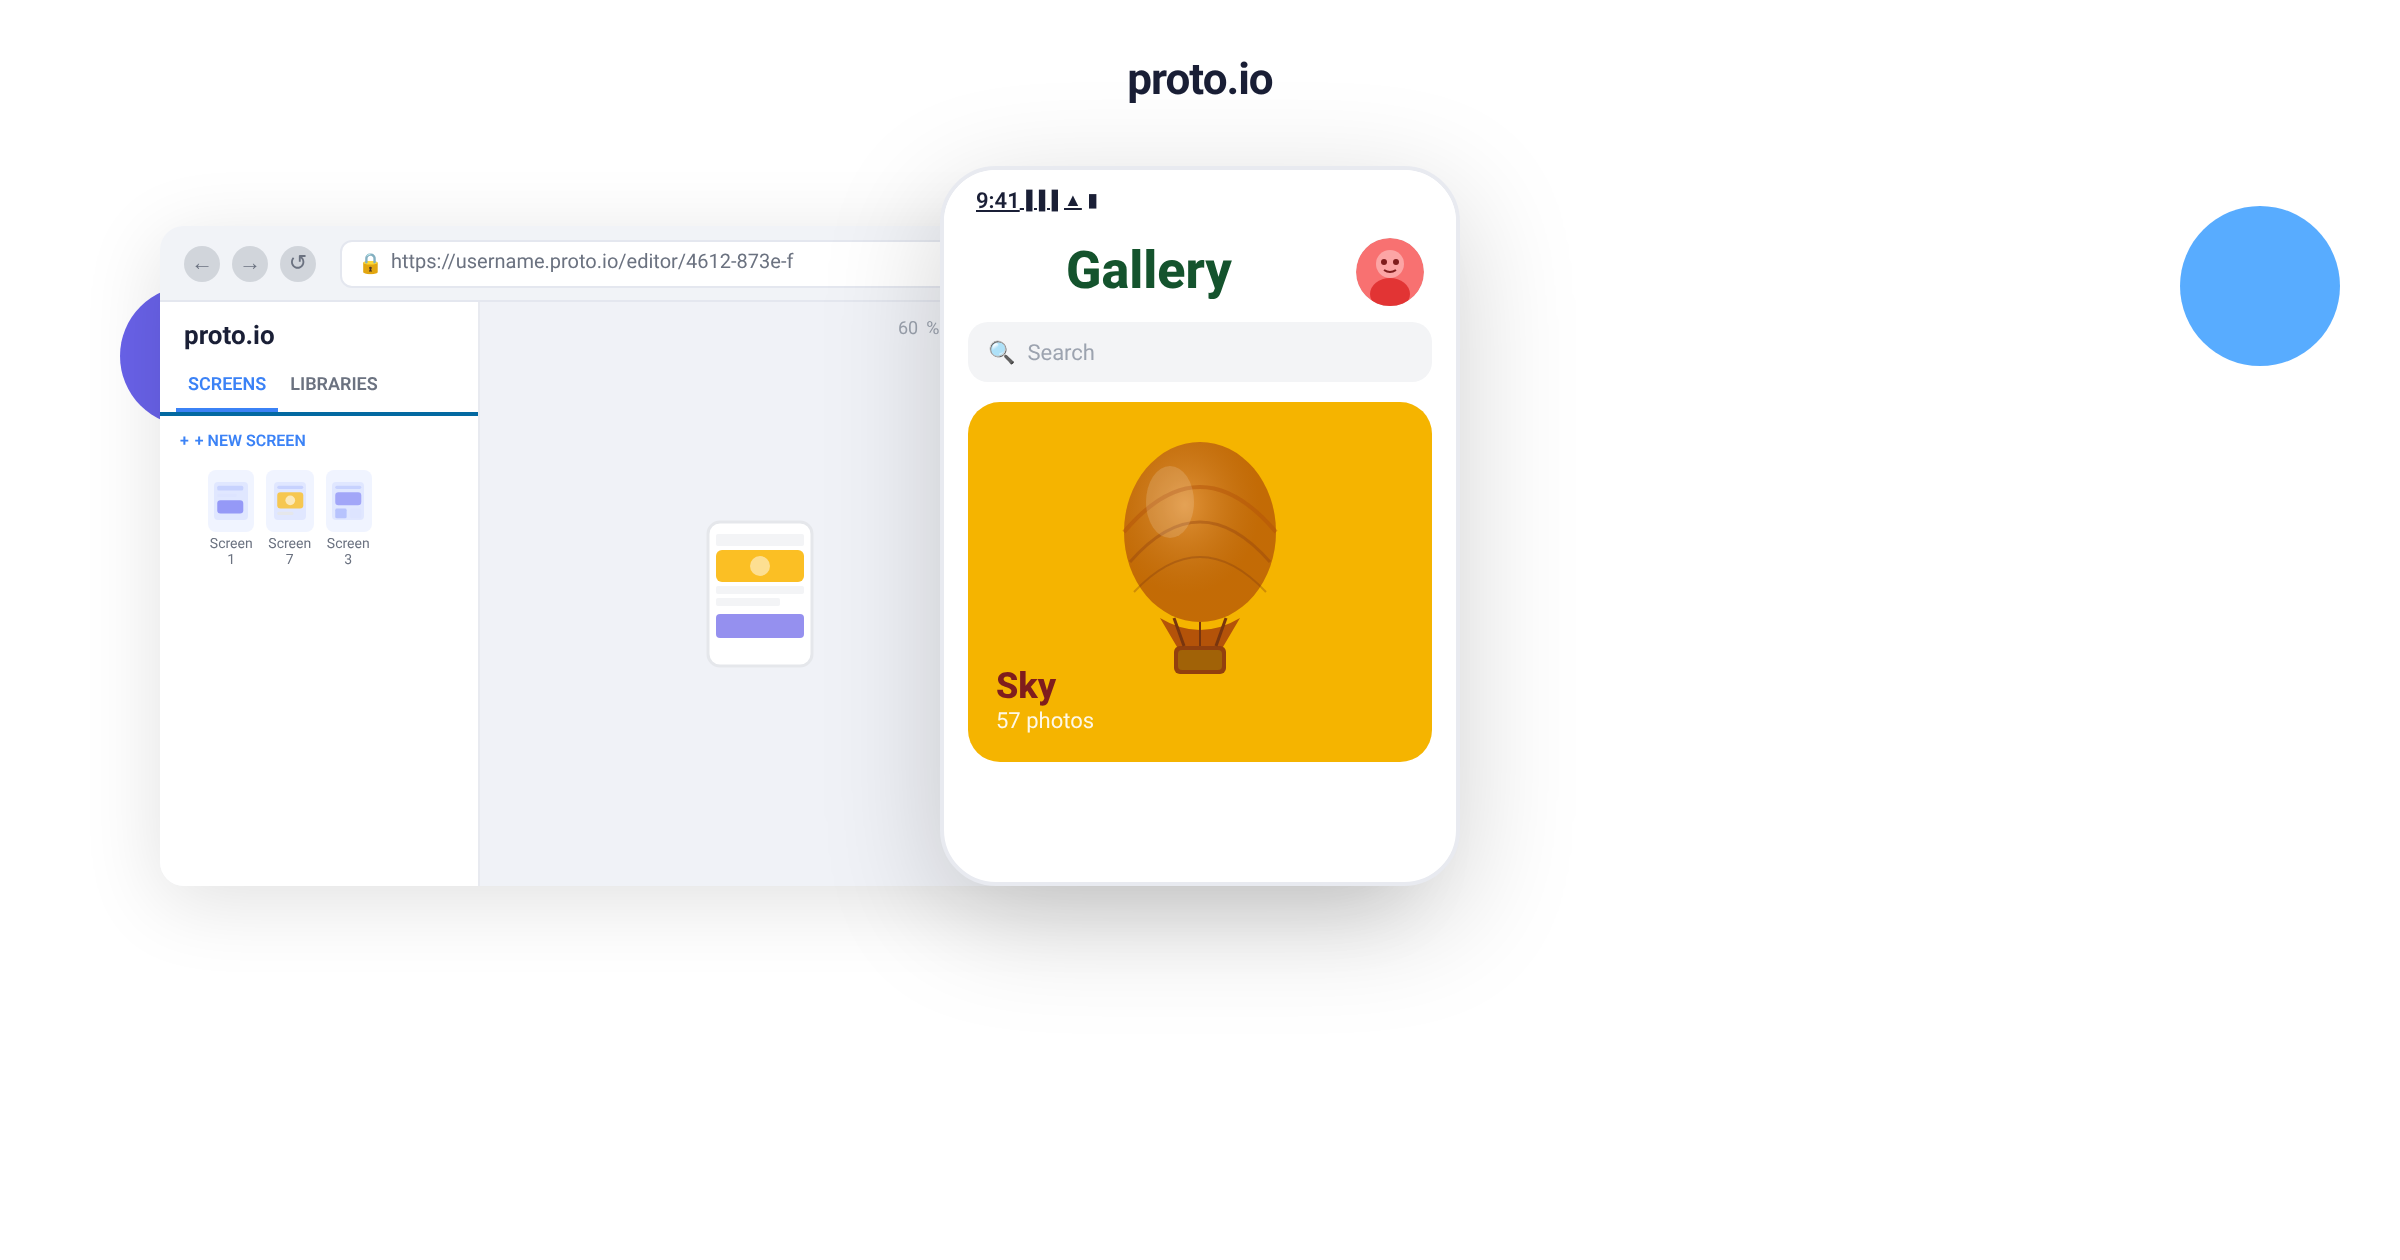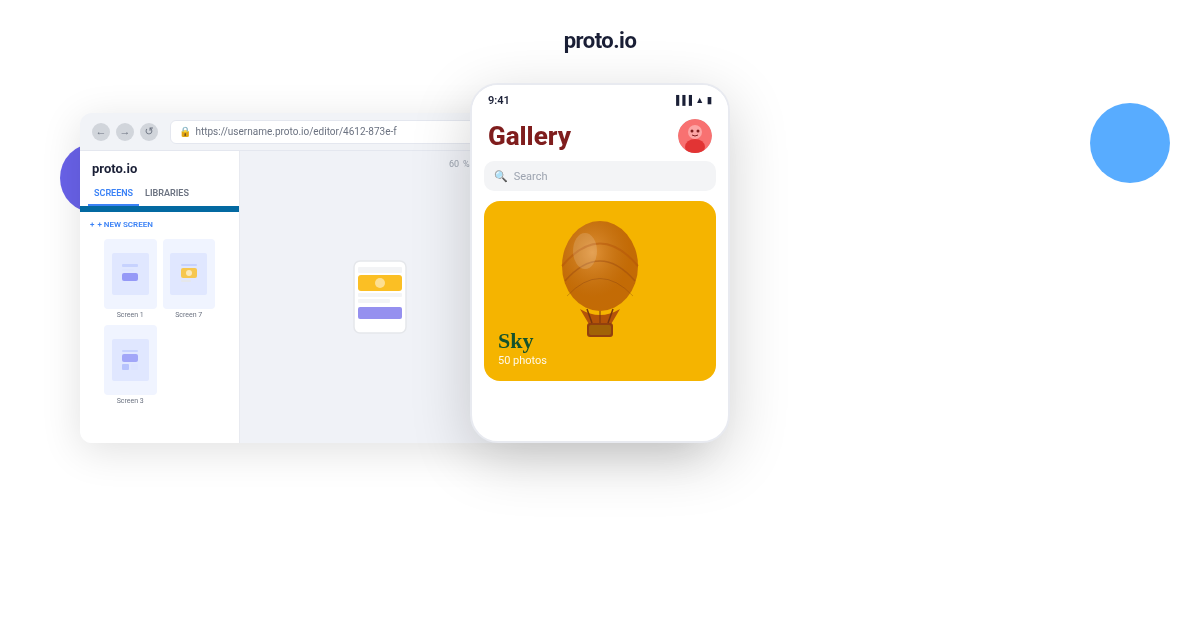--- a/index.html
+++ b/index.html
@@ -144,21 +144,21 @@
 
     .sidebar-logo {
       padding: 10px 12px 6px;
       font-size: 13px;
       font-weight: 700;
       color: #1a1f36;
     }
 
     .sidebar-tabs {
       display: flex;
-      border-bottom: 6px solid #0369a1;
+      border-bottom: 2px solid #0369a1;
       padding: 0 8px;
     }
 
     .sidebar-tab {
       font-size: 9px;
       font-weight: 600;
       padding: 6px 6px;
       color: #6b7280;
       cursor: pointer;
     }
@@ -173,21 +173,21 @@
       color: #3b82f6;
       font-weight: 600;
       padding: 8px 10px 4px;
       display: flex;
       align-items: center;
       gap: 3px;
     }
 
     .screen-grid {
       display: grid;
-      grid-template-columns: 1fr 1fr;
+      grid-template-columns: 1fr 1fr 1fr 1fr;
       gap: 6px;
       padding: 6px 24px;
     }
 
     .screen-thumb {
       background: #f0f4ff;
       border-radius: 4px;
       aspect-ratio: 3/4;
       display: flex;
       flex-direction: column;
@@ -435,46 +435,47 @@
       overflow: hidden;
       z-index: 3;
       border: 2px solid #e8eaf0;
     }
 
     .phone-status-bar {
       height: 30px;
       background: #fff;
       display: flex;
       align-items: center;
-      justify-content: space-between;
       padding: 0 16px;
       font-size: 11px;
       font-weight: 600;
       color: #1a1f36;
+      text-decoration: underline;
     }
 
     .phone-status-icons {
       display: flex;
       align-items: center;
       gap: 3px;
       font-size: 9px;
     }
 
     .phone-header {
       padding: 4px 16px 8px;
       display: flex;
       align-items: center;
       justify-content: space-between;
       background: #fff;
     }
 
     .phone-title {
       font-size: 26px;
       font-weight: 800;
-      color: #7f1d1d;
+      color: #14532d;
+      margin-left: 45px;
     }
 
     .phone-avatar {
       width: 34px;
       height: 34px;
       border-radius: 50%;
       overflow: hidden;
       background: #ddd;
       display: flex;
       align-items: center;
@@ -516,26 +517,25 @@
     .balloon-container {
       position: absolute;
       top: 10px;
       left: 50%;
       transform: translateX(-50%);
       display: flex;
       justify-content: center;
     }
 
     .gallery-card-title {
-      font-size: 22px;
+      font-size: 18px;
       font-weight: 800;
-      color: #14532d;
+      color: #7f1d1d;
       position: relative;
       z-index: 1;
-      font-family: Liberation Serif, serif;
     }
 
     .gallery-card-sub {
       font-size: 11px;
       color: rgba(255,255,255,0.9);
       position: relative;
       z-index: 1;
     }
 
     
@@ -843,17 +843,17 @@
           <defs>
             <radialGradient id="balloonGrad" cx="40%" cy="35%">
               <stop offset="0%" stop-color="rgba(255,255,255,0.2)"></stop>
               <stop offset="100%" stop-color="rgba(0,0,0,0.1)"></stop>
             </radialGradient>
           </defs>
         </svg>
       </div>
 
       <span class="gallery-card-title">Sky</span>
-      <span class="gallery-card-sub">50 photos</span>
+      <span class="gallery-card-sub">57 photos</span>
     </div>
   </div>
 
 </div>
 
 </body></html>

